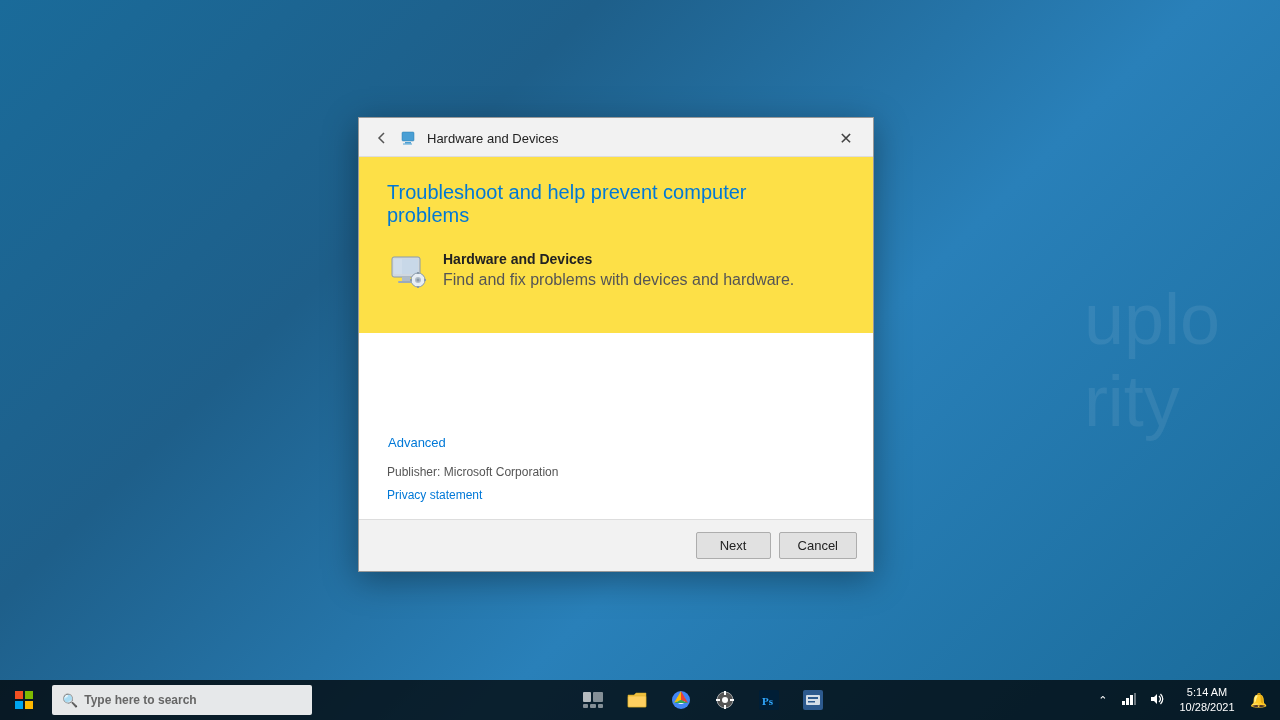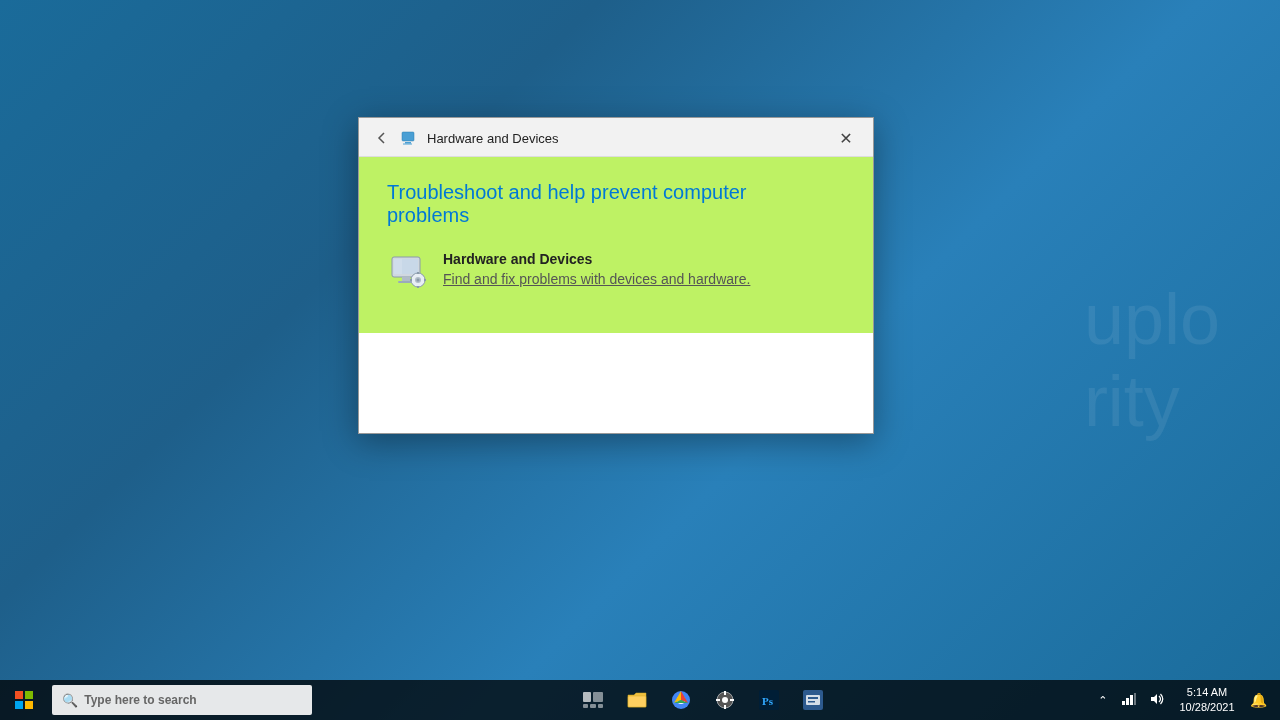--- a/index.html
+++ b/index.html
@@ -98,21 +98,21 @@
       height: 24px;
       display: flex;
       align-items: center;
       justify-content: center;
       border-radius: 2px;
     }
 
     
     .dialog-content {
       padding: 24px 44px 20px 28px;
-      background: #bef264;
+      background: #fde047;
     }
 
     .dialog-heading {
       font-size: 20px;
       color: #0078d7;
       font-weight: 300;
       margin-bottom: 24px;
     }
 
     .troubleshooter-item {
@@ -137,23 +137,22 @@
     }
 
     .item-text h3 {
       font-size: 14px;
       font-weight: 600;
       color: #222;
       margin-bottom: 4px;
     }
 
     .item-text p {
-      font-size: 14px;
+      font-size: 16px;
       color: #555;
-      text-decoration: underline;
     }
 
     
     .dialog-spacer {
       height: 100px;
       background: white;
     }
 
     
     .dialog-footer-content {
@@ -380,21 +379,33 @@
         </div>
         <div class="item-text">
           <h3>Hardware and Devices</h3>
           <p>Find and fix problems with devices and hardware.</p>
         </div>
       </div>
     </div>
 
     <div class="dialog-spacer"></div>
 
-
+    <div class="dialog-footer-content">
+      <a class="advanced-link">Advanced</a>
+      <div class="publisher-line">
+        <span>Publisher:</span>
+        <span>Microsoft Corporation</span>
+      </div>
+      <a class="privacy-link">Privacy statement</a>
+    </div>
+
+    <div class="dialog-bottom">
+      <button class="btn btn-primary">Next</button>
+      <button class="btn btn-secondary">Cancel</button>
+    </div>
   </div>
 
   <div class="taskbar">
 
     <div class="start-btn">
       <svg width="18" height="18" viewBox="0 0 18 18">
         <rect x="0" y="0" width="8" height="8" fill="#f25022"></rect>
         <rect x="10" y="0" width="8" height="8" fill="#7fba00"></rect>
         <rect x="0" y="10" width="8" height="8" fill="#00a4ef"></rect>
         <rect x="10" y="10" width="8" height="8" fill="#ffb900"></rect>

